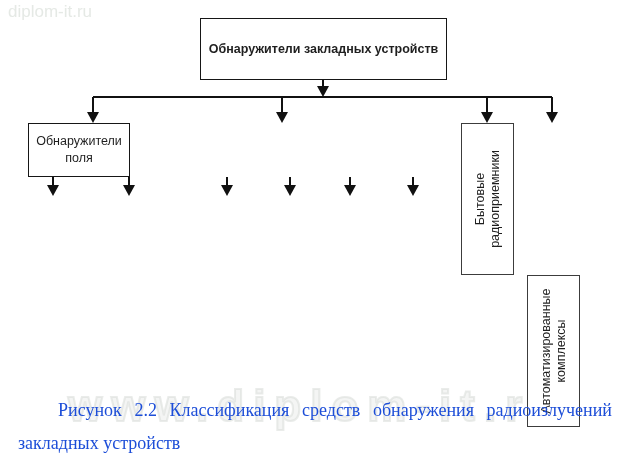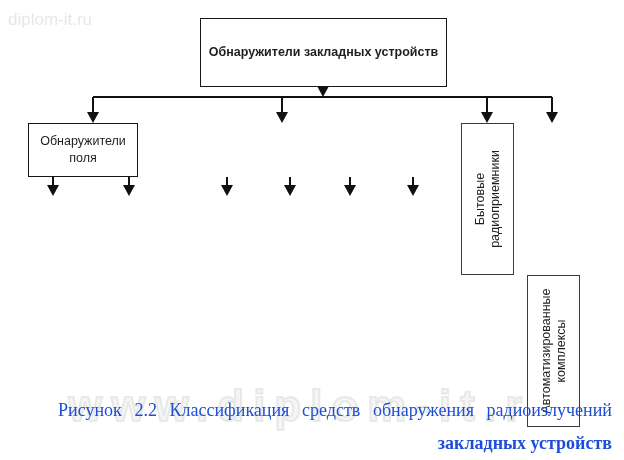--- a/index.html
+++ b/index.html
@@ -8,21 +8,21 @@
     width: 624px;
     height: 460px;
     background: var(--background, #ffffff);
     overflow: hidden;
     font-family: "Liberation Sans", sans-serif;
   }
 
   
   .wm-top-left {
     position: absolute;
-    left: 8px; top: 10px;
+    left: 8px; top: 2px;
     font: 17px "Liberation Sans", sans-serif;
     color: rgba(222, 228, 222, 0.8);
     z-index: 0;
   }
   .wm-center {
     position: absolute;
     left: 24px; top: 381px;
     font: bold 44px "Liberation Sans", sans-serif;
     letter-spacing: 9px;
     color: rgba(236, 239, 236, 0.6);
@@ -77,21 +77,21 @@
     font-size: 18px;
     line-height: 33px;
     color: #1d4ed8;
     z-index: 3;
   }
   .caption .line1 {
     text-align: justify;
     text-align-last: justify;
     text-indent: 40px;
   }
-  .caption .line2 { text-align: right; font-weight: bold; }
+  .caption .line2 { text-align: left; }
 </style>
 </head>
 <body>
 
 <div class="screen">
 
   <div class="wm-top-left">diplom-it.ru</div>
   <div class="wm-center">www.diplom-it.ru</div>
 
   <svg class="connectors" width="624" height="460" viewBox="0 0 624 460" aria-hidden="true">
@@ -117,25 +117,25 @@
       <polygon points="546,112 558,112 552,123"></polygon>
       <polygon points="47,185 59,185 53,196"></polygon>
       <polygon points="123,185 135,185 129,196"></polygon>
       <polygon points="221,185 233,185 227,196"></polygon>
       <polygon points="284,185 296,185 290,196"></polygon>
       <polygon points="344,185 356,185 350,196"></polygon>
       <polygon points="407,185 419,185 413,196"></polygon>
     </g>
   </svg>
 
-  <div class="box strong root" style="left:200px; top:18px; width:247px; height:69px;">
+  <div class="box strong root" style="left:200px; top:18px; width:247px; height:62px;">
     <div class="hlabel">Обнаружители закладных устройств</div>
   </div>
 
-  <div class="box strong" style="left:28px; top:123px; width:110px; height:54px;">
+  <div class="box strong" style="left:28px; top:123px; width:102px; height:54px;">
     <div class="hlabel">Обнаружители
 поля</div>
   </div>
 
 
   <div class="box vbox" style="left:461px; top:123px; width:53px; height:152px;">
     <div class="vtext center" style="width:140px;">Бытовые
 радиоприемники</div>
   </div>
 

